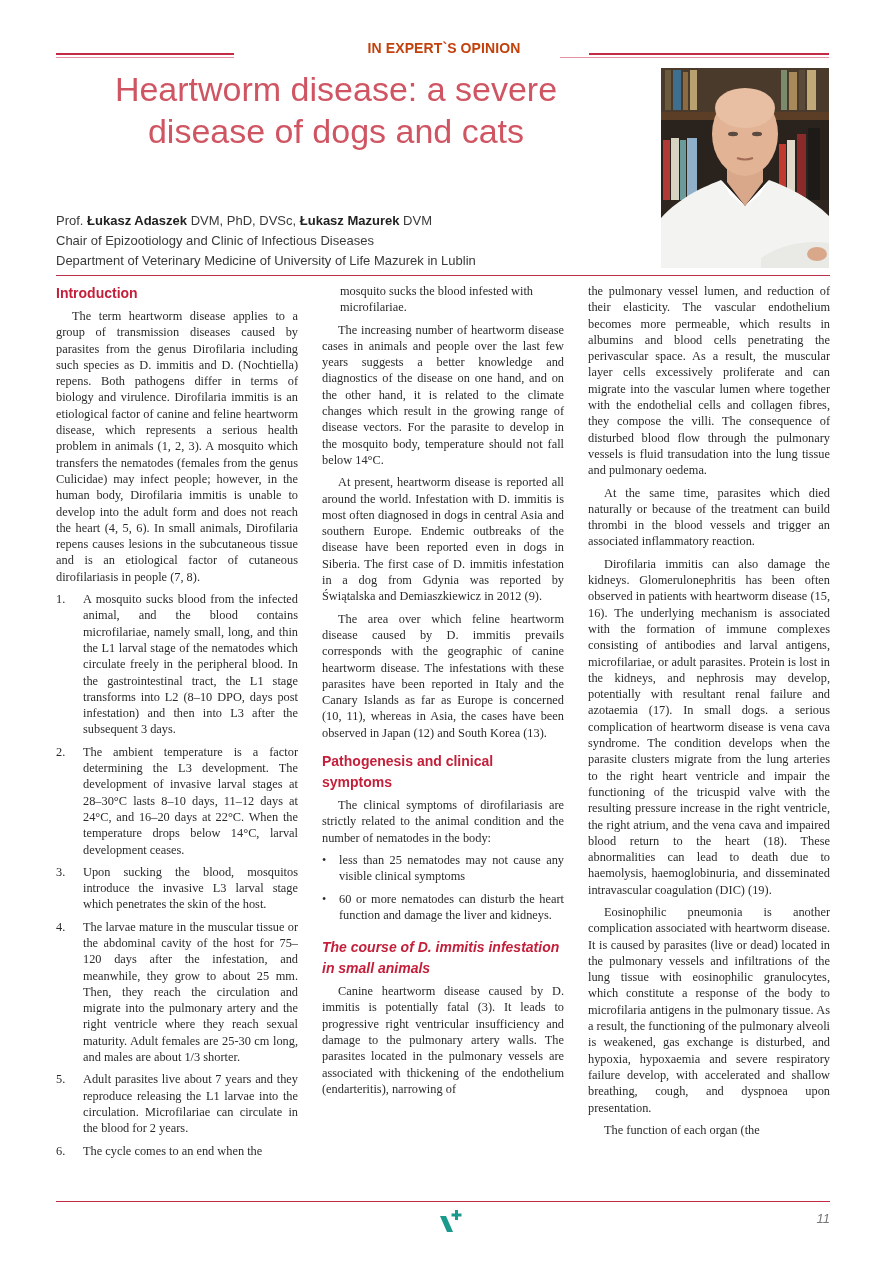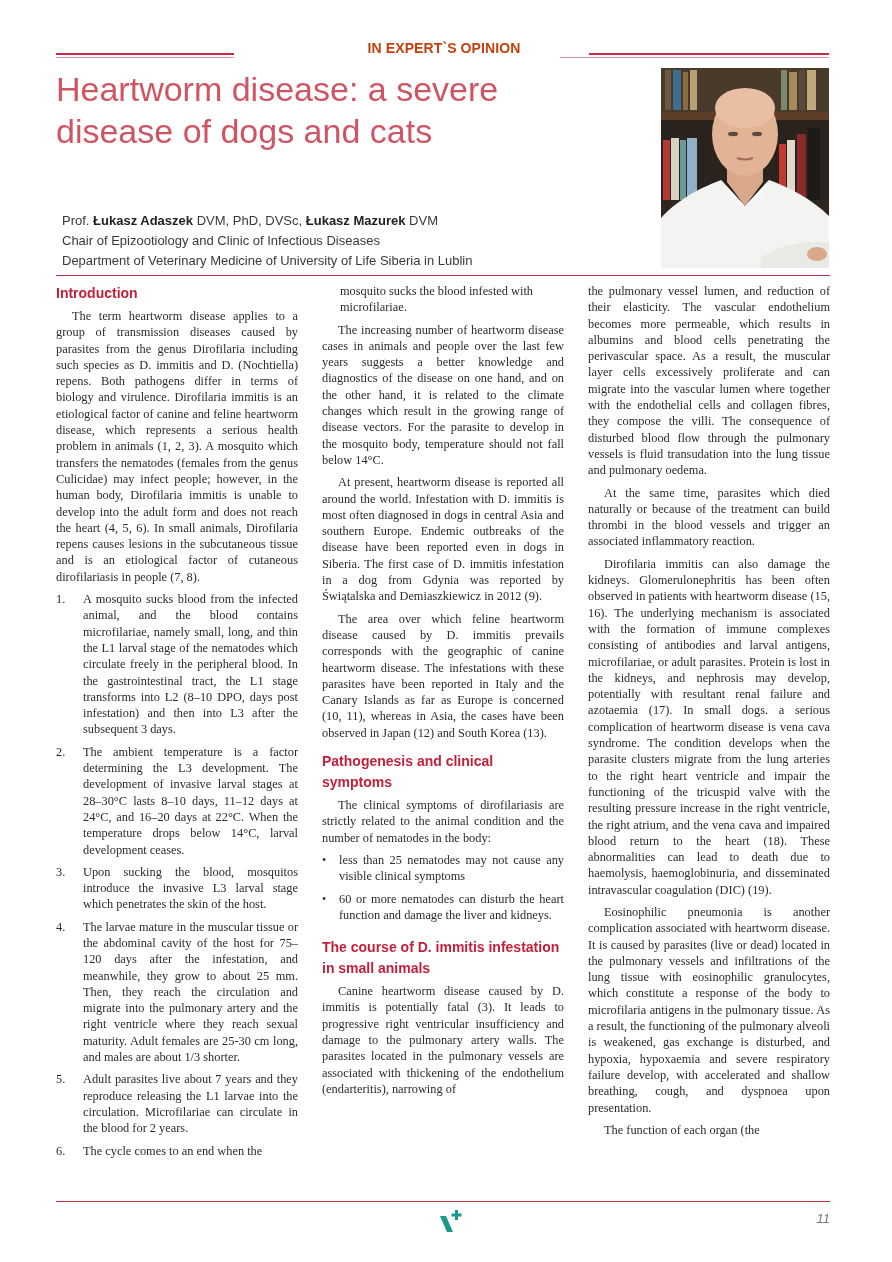--- a/index.html
+++ b/index.html
@@ -1,22 +1,22 @@
 <!DOCTYPE html>
 <html><head>
 <meta charset="utf-8">
 <style>
   html, body { margin: 0; padding: 0; background: #ffffff; }
   body { width: 892px; height: 1262px; position: relative; overflow: hidden; font-family: "Liberation Serif", "DejaVu Serif", serif; color: #2b2b2b; }
   .hdr-line-a { position: absolute; top: 53px; height: 2px; background: #c42a45; }
   .hdr-line-b { position: absolute; top: 57px; height: 1px; background: #e391a0; }
   .section-label { position: absolute; top: 40px; left: 358px; width: 172px; text-align: center; font-family: "Liberation Sans", sans-serif; font-weight: bold; font-size: 14px; color: #c2410c; letter-spacing: 0.1px; }
-  .title { position: absolute; top: 68px; left: 56px; width: 560px; font-family: "Liberation Sans", "DejaVu Sans", sans-serif; font-weight: normal; font-size: 34px; line-height: 42px; color: #d05563; margin: 0; }
+  .title { position: absolute; top: 68px; left: 56px; width: 560px; font-family: "Liberation Sans", "DejaVu Sans", sans-serif; font-weight: normal; font-size: 34px; line-height: 42px; color: #d05563; margin: 0; text-align: center; }
   .photo { position: absolute; top: 68px; left: 661px; width: 168px; height: 200px; overflow: hidden; background: #3a2e26; }
-  .authors { position: absolute; top: 211px; left: 62px; width: 600px; font-family: "Liberation Sans", sans-serif; font-size: 13px; line-height: 20px; color: #3a3a3a; }
+  .authors { position: absolute; top: 211px; left: 56px; width: 600px; font-family: "Liberation Sans", sans-serif; font-size: 13px; line-height: 20px; color: #3a3a3a; }
   .authors b { font-weight: bold; color: #222; }
   .auth-line { position: absolute; top: 275px; left: 56px; width: 774px; height: 1px; background: #b93048; }
   .col { position: absolute; top: 283px; width: 242px; font-size: 12.35px; line-height: 16.3px; text-align: justify; hyphens: none; }
   .col p { margin: 0 0 6px 0; text-indent: 16px; }
   .col p.noindent { text-indent: 0; }
   .col1 { left: 56px; }
   .col2 { left: 322px; }
   .col3 { left: 588px; }
   .h2 { font-family: "Liberation Sans", sans-serif; font-weight: bold; color: #c41f3a; font-size: 14px; line-height: 21px; margin: 2px 0 4px 0; text-align: left; }
   .h2.first { margin-top: 0; }
@@ -89,21 +89,21 @@
 
 <div class="authors">
   <div>
     <span>Prof.</span>
     <b>Łukasz Adaszek</b>
     <span>DVM, PhD, DVSc,</span>
     <b>Łukasz Mazurek</b>
     <span>DVM</span>
   </div>
   <div>Chair of Epizootiology and Clinic of Infectious Diseases</div>
-  <div>Department of Veterinary Medicine of University of Life Siberia in Lublin</div>
+  <div>Department of Veterinary Medicine of University of Life Mazurek in Lublin</div>
 </div>
 <div class="auth-line"></div>
 
 <div class="col col1">
   <div class="h2 first">Introduction</div>
   <p>The term heartworm disease applies to a group of transmission diseases caused by parasites from the genus Dirofilaria including such species as D. immitis and D. (Nochtiella) repens. Both pathogens differ in terms of biology and virulence. Dirofilaria immitis is an etiological factor of canine and feline heartworm disease, which represents a serious health problem in animals (1, 2, 3). A mosquito which transfers the nematodes (females from the genus Culicidae) may infect people; however, in the human body, Dirofilaria immitis is unable to develop into the adult form and does not reach the heart (4, 5, 6). In small animals, Dirofilaria repens causes lesions in the subcutaneous tissue and is an etiological factor of cutaneous dirofilariasis in people (7, 8).</p>
   <ol class="steps">
     <li><span class="num">1.</span><span>A mosquito sucks blood from the infected animal, and the blood contains microfilariae, namely small, long, and thin the L1 larval stage of the nematodes which circulate freely in the peripheral blood. In the gastrointestinal tract, the L1 stage transforms into L2 (8–10 DPO, days post infestation) and then into L3 after the subsequent 3 days.</span></li>
     <li><span class="num">2.</span><span>The ambient temperature is a factor determining the L3 development. The development of invasive larval stages at 28–30°C lasts 8–10 days, 11–12 days at 24°C, and 16–20 days at 22°C. When the temperature drops below 14°C, larval development ceases.</span></li>
     <li><span class="num">3.</span><span>Upon sucking the blood, mosquitos introduce the invasive L3 larval stage which penetrates the skin of the host.</span></li>
@@ -117,21 +117,21 @@
   <p class="cont-para" style="text-align:left;">mosquito sucks the blood infested with microfilariae.</p>
   <p>The increasing number of heartworm disease cases in animals and people over the last few years suggests a better knowledge and diagnostics of the disease on one hand, and on the other hand, it is related to the climate changes which result in the growing range of disease vectors. For the parasite to develop in the mosquito body, temperature should not fall below 14°C.</p>
   <p>At present, heartworm disease is reported all around the world. Infestation with D. immitis is most often diagnosed in dogs in central Asia and southern Europe. Endemic outbreaks of the disease have been reported even in dogs in Siberia. The first case of D. immitis infestation in a dog from Gdynia was reported by Świątalska and Demiaszkiewicz in 2012 (9).</p>
   <p>The area over which feline heartworm disease caused by D. immitis prevails corresponds with the geographic of canine heartworm disease. The infestations with these parasites have been reported in Italy and the Canary Islands as far as Europe is concerned (10, 11), whereas in Asia, the cases have been observed in Japan (12) and South Korea (13).</p>
   <div class="h2" style="margin-top:10px;">Pathogenesis and clinical symptoms</div>
   <p>The clinical symptoms of dirofilariasis are strictly related to the animal condition and the number of nematodes in the body:</p>
   <ul class="bullets">
     <li>less than 25 nematodes may not cause any visible clinical symptoms</li>
     <li>60 or more nematodes can disturb the heart function and damage the liver and kidneys.</li>
   </ul>
-  <div class="h2" style="margin-top:14px;">The course of D. immitis infestation in small animals</div>
+  <div class="h2" style="margin-top:14px;font-style:italic;">The course of D. immitis infestation in small animals</div>
   <p>Canine heartworm disease caused by D. immitis is potentially fatal (3). It leads to progressive right ventricular insufficiency and damage to the pulmonary artery walls. The parasites located in the pulmonary vessels are associated with thickening of the endothelium (endarteritis), narrowing of</p>
 </div>
 
 <div class="col col3">
   <p class="noindent">the pulmonary vessel lumen, and reduction of their elasticity. The vascular endothelium becomes more permeable, which results in albumins and blood cells penetrating the perivascular space. As a result, the muscular layer cells excessively proliferate and can migrate into the vascular lumen where together with the endothelial cells and collagen fibres, they compose the villi. The consequence of disturbed blood flow through the pulmonary vessels is fluid transudation into the lung tissue and pulmonary oedema.</p>
   <p>At the same time, parasites which died naturally or because of the treatment can build thrombi in the blood vessels and trigger an associated inflammatory reaction.</p>
   <p>Dirofilaria immitis can also damage the kidneys. Glomerulonephritis has been often observed in patients with heartworm disease (15, 16). The underlying mechanism is associated with the formation of immune complexes consisting of antibodies and larval antigens, microfilariae, or adult parasites. Protein is lost in the kidneys, and nephrosis may develop, potentially with resultant renal failure and azotaemia (17). In small dogs. a serious complication of heartworm disease is vena cava syndrome. The condition develops when the parasite clusters migrate from the lung arteries to the right heart ventricle and impair the functioning of the tricuspid valve with the resulting pressure increase in the right ventricle, the right atrium, and the vena cava and impaired blood return to the heart (18). These abnormalities can lead to death due to haemolysis, haemoglobinuria, and disseminated intravascular coagulation (DIC) (19).</p>
   <p>Eosinophilic pneumonia is another complication associated with heartworm disease. It is caused by parasites (live or dead) located in the pulmonary vessels and infiltrations of the lung tissue with eosinophilic granulocytes, which constitute a response of the body to microfilaria antigens in the pulmonary tissue. As a result, the functioning of the pulmonary alveoli is weakened, gas exchange is disturbed, and hypoxia, hypoxaemia and severe respiratory failure develop, with accelerated and shallow breathing, cough, and dyspnoea upon presentation.</p>
   <p>The function of each organ (the</p>
 </div>

